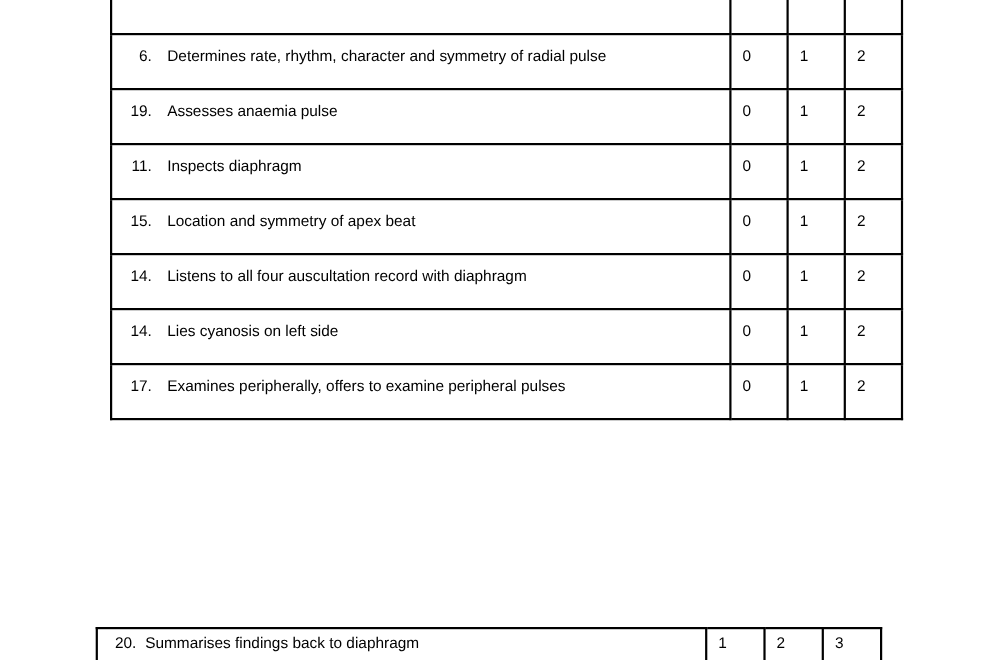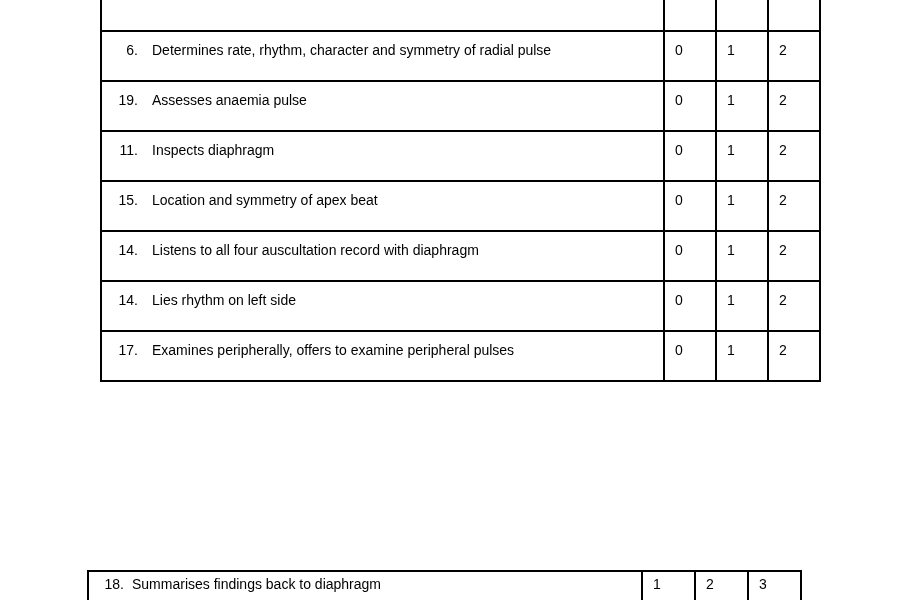--- a/index.html
+++ b/index.html
@@ -54,36 +54,36 @@
       <td class="num">1</td>
       <td class="num">2</td>
     </tr>
     <tr>
       <td class="desc"><span class="n">14.</span><span>Listens to all four auscultation record with diaphragm</span></td>
       <td class="num">0</td>
       <td class="num">1</td>
       <td class="num">2</td>
     </tr>
     <tr>
-      <td class="desc"><span class="n">14.</span><span>Lies rhythm on left side</span></td>
+      <td class="desc"><span class="n">14.</span><span>Lies cyanosis on left side</span></td>
       <td class="num">0</td>
       <td class="num">1</td>
       <td class="num">2</td>
     </tr>
     <tr>
       <td class="desc"><span class="n">17.</span><span>Examines peripherally, offers to examine peripheral pulses</span></td>
       <td class="num">0</td>
       <td class="num">1</td>
       <td class="num">2</td>
     </tr>
   </tbody>
 </table>
 
 <table id="t2" class="tbl">
   <tbody>
     <tr>
-      <td class="desc"><span class="n">18.</span><span>Summarises findings back to diaphragm</span></td>
+      <td class="desc"><span class="n">20.</span><span>Summarises findings back to diaphragm</span></td>
       <td class="num">1</td>
       <td class="num">2</td>
       <td class="num">3</td>
     </tr>
   </tbody>
 </table>
 
 </body></html>

